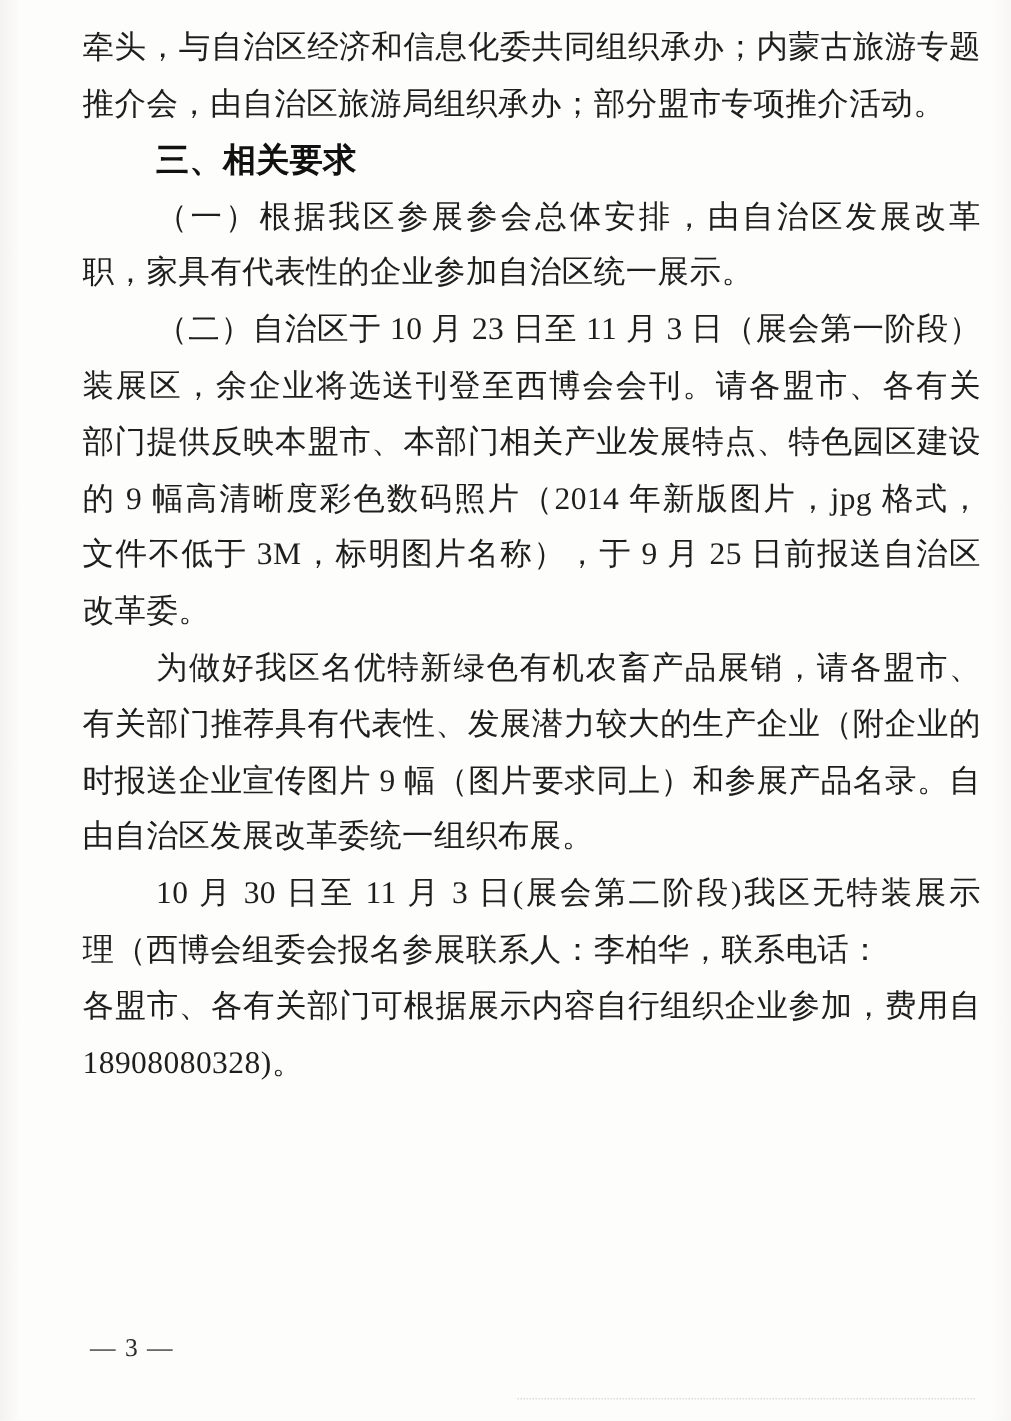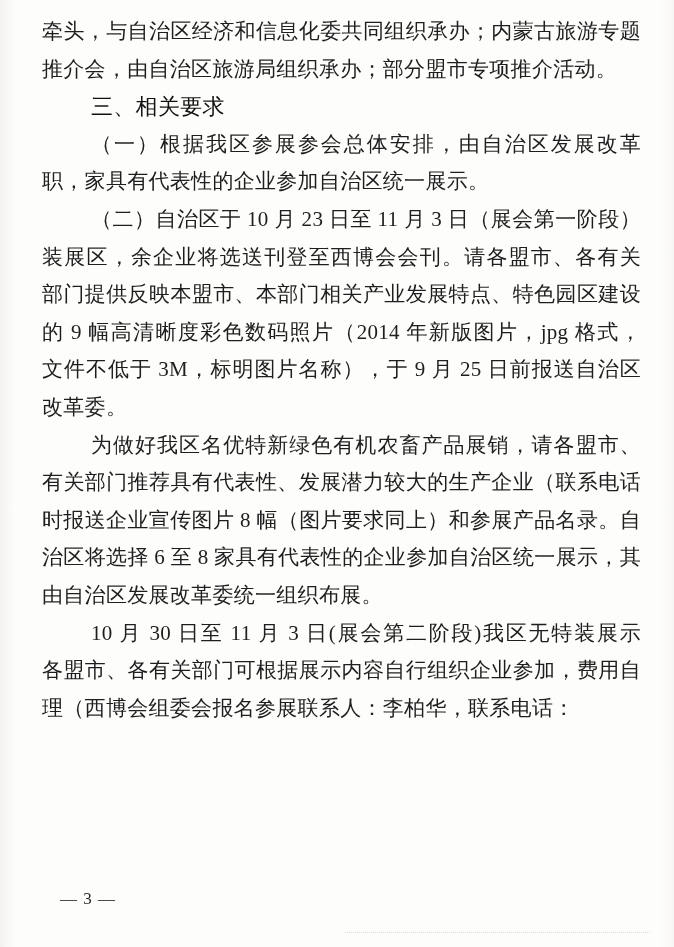--- a/index.html
+++ b/index.html
@@ -18,42 +18,42 @@
     height: 947px;
     overflow: hidden;
     color: #1e1e1e;
     background:
       linear-gradient(90deg, #f3f2f0 0px, #fdfdfc 14px, #fdfdfc 660px, #f7f6f4 674px),
       #fdfdfc;
   }
   .doc {
     position: absolute;
     top: 13px;
-    left: 42px;
+    left: 55px;
     width: 599px;
   }
   .line {
     height: 37.6px;
     line-height: 37.6px;
     font-size: 21px;
     letter-spacing: 0.3px;
     overflow: hidden;
     white-space: normal;
     text-align: justify;
     text-align-last: left;
   }
   .j {
     text-align-last: justify;
   }
   .ind {
     padding-left: 49px;
   }
   .head {
     font-family: "Liberation Sans", sans-serif;
-    font-weight: normal;
+    font-weight: bold;
     font-size: 22px;
     color: #111;
   }
   .footer {
     position: absolute;
     left: 60px;
     top: 889px;
     font-size: 17px;
     letter-spacing: 1px;
     color: #2a2a2a;
@@ -77,24 +77,24 @@
     <div class="line head ind">三、相关要求</div>
     <div class="line j ind">（一）根据我区参展参会总体安排，由自治区发展改革委、</div>
     <div class="line">职，家具有代表性的企业参加自治区统一展示。</div>
     <div class="line j ind">（二）自治区于 10 月 23 日至 11 月 3 日（展会第一阶段）在</div>
     <div class="line j">装展区，余企业将选送刊登至西博会会刊。请各盟市、各有关</div>
     <div class="line j">部门提供反映本盟市、本部门相关产业发展特点、特色园区建设</div>
     <div class="line j">的 9 幅高清晰度彩色数码照片（2014 年新版图片，jpg 格式，</div>
     <div class="line j">文件不低于 3M，标明图片名称），于 9 月 25 日前报送自治区发展</div>
     <div class="line">改革委。</div>
     <div class="line j ind">为做好我区名优特新绿色有机农畜产品展销，请各盟市、各</div>
-    <div class="line j">有关部门推荐具有代表性、发展潜力较大的生产企业（联系电话</div>
-    <div class="line j">时报送企业宣传图片 8 幅（图片要求同上）和参展产品名录。自</div>
-    <div class="line j">治区将选择 6 至 8 家具有代表性的企业参加自治区统一展示，其</div>
+    <div class="line j">有关部门推荐具有代表性、发展潜力较大的生产企业（附企业的</div>
+    <div class="line j">时报送企业宣传图片 9 幅（图片要求同上）和参展产品名录。自</div>
     <div class="line">由自治区发展改革委统一组织布展。</div>
     <div class="line j ind">10 月 30 日至 11 月 3 日(展会第二阶段)我区无特装展示区，</div>
+    <div class="line">理（西博会组委会报名参展联系人：李柏华，联系电话：</div>
     <div class="line j">各盟市、各有关部门可根据展示内容自行组织企业参加，费用自</div>
-    <div class="line">理（西博会组委会报名参展联系人：李柏华，联系电话：</div>
+    <div class="line">18908080328)。</div>
   </div>
 
   <div class="footer">— 3 —</div>
   <div class="artifact-line"></div>
 </div>
 
 </body></html>

